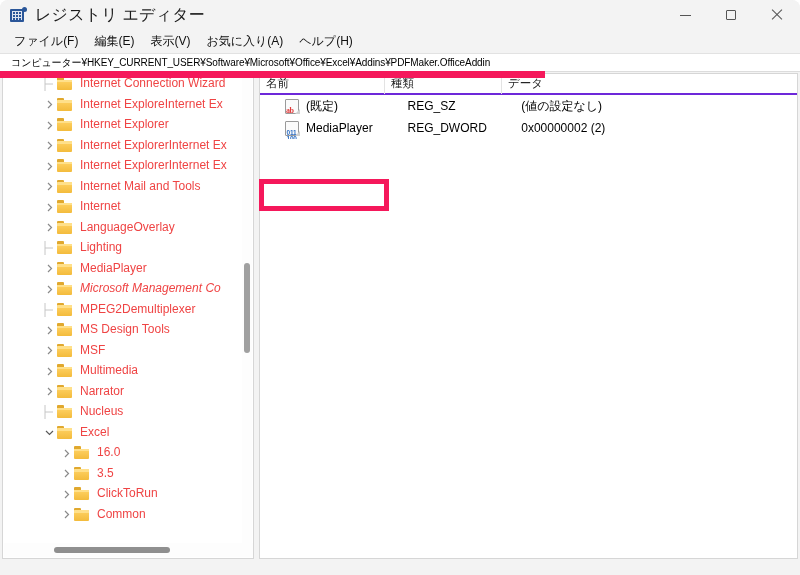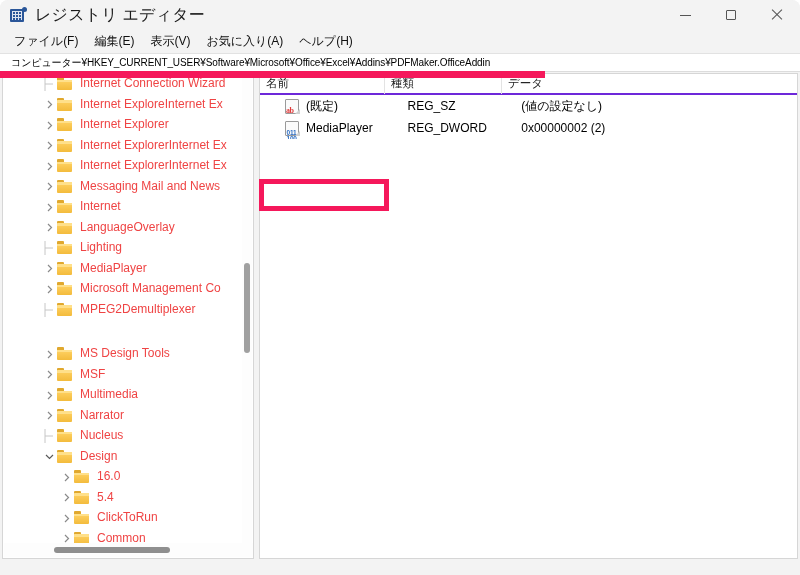--- a/index.html
+++ b/index.html
@@ -398,21 +398,21 @@
             <span class="twisty">
               <svg width="9" height="9" viewBox="0 0 9 9">
                 <path d="M3 1 L6.5 4.5 L3 8" fill="none" stroke="#8a8a8a" stroke-width="1.2"></path>
               </svg>
             </span>
             <span class="tfolder">
               <span class="tab"></span>
               <span class="front"></span>
               <span class="lip"></span>
             </span>
-            <span class="tlabel">Messaging Mail and News</span>
+            <span class="tlabel">Internet Mail and Tools</span>
           </div>
           <div class="tree-row" style="padding-left: 38px;">
             <span class="twisty">
               <svg width="9" height="9" viewBox="0 0 9 9">
                 <path d="M3 1 L6.5 4.5 L3 8" fill="none" stroke="#8a8a8a" stroke-width="1.2"></path>
               </svg>
             </span>
             <span class="tfolder">
               <span class="tab"></span>
               <span class="front"></span>
@@ -452,21 +452,21 @@
                 <path d="M3 1 L6.5 4.5 L3 8" fill="none" stroke="#8a8a8a" stroke-width="1.2"></path>
               </svg>
             </span>
             <span class="tfolder">
               <span class="tab"></span>
               <span class="front"></span>
               <span class="lip"></span>
             </span>
             <span class="tlabel">MediaPlayer</span>
           </div>
-          <div class="tree-row" style="padding-left: 38px;">
+          <div class="tree-row" style="padding-left: 38px; font-style: italic;">
             <span class="twisty">
               <svg width="9" height="9" viewBox="0 0 9 9">
                 <path d="M3 1 L6.5 4.5 L3 8" fill="none" stroke="#8a8a8a" stroke-width="1.2"></path>
               </svg>
             </span>
             <span class="tfolder">
               <span class="tab"></span>
               <span class="front"></span>
               <span class="lip"></span>
             </span>
@@ -478,21 +478,21 @@
                 <path d="M2 0 L2 14 M2 7 L10 7" fill="none" stroke="#c6c6c6" stroke-width="1"></path>
               </svg>
             </span>
             <span class="tfolder">
               <span class="tab"></span>
               <span class="front"></span>
               <span class="lip"></span>
             </span>
             <span class="tlabel">MPEG2Demultiplexer</span>
           </div>
-          <div class="tree-row" style="padding-left: 38px; margin-top: 24px;">
+          <div class="tree-row" style="padding-left: 38px;">
             <span class="twisty">
               <svg width="9" height="9" viewBox="0 0 9 9">
                 <path d="M3 1 L6.5 4.5 L3 8" fill="none" stroke="#8a8a8a" stroke-width="1.2"></path>
               </svg>
             </span>
             <span class="tfolder">
               <span class="tab"></span>
               <span class="front"></span>
               <span class="lip"></span>
             </span>
@@ -554,21 +554,21 @@
             <span class="twisty">
               <svg width="9" height="9" viewBox="0 0 9 9">
                 <path d="M1 3 L4.5 6.5 L8 3" fill="none" stroke="#5a5a5a" stroke-width="1.2"></path>
               </svg>
             </span>
             <span class="tfolder">
               <span class="tab"></span>
               <span class="front"></span>
               <span class="lip"></span>
             </span>
-            <span class="tlabel">Design</span>
+            <span class="tlabel">Excel</span>
           </div>
           <div class="tree-row" style="padding-left: 55px;">
             <span class="twisty">
               <svg width="9" height="9" viewBox="0 0 9 9">
                 <path d="M3 1 L6.5 4.5 L3 8" fill="none" stroke="#8a8a8a" stroke-width="1.2"></path>
               </svg>
             </span>
             <span class="tfolder">
               <span class="tab"></span>
               <span class="front"></span>
@@ -580,21 +580,21 @@
             <span class="twisty">
               <svg width="9" height="9" viewBox="0 0 9 9">
                 <path d="M3 1 L6.5 4.5 L3 8" fill="none" stroke="#8a8a8a" stroke-width="1.2"></path>
               </svg>
             </span>
             <span class="tfolder">
               <span class="tab"></span>
               <span class="front"></span>
               <span class="lip"></span>
             </span>
-            <span class="tlabel">5.4</span>
+            <span class="tlabel">3.5</span>
           </div>
           <div class="tree-row" style="padding-left: 55px;">
             <span class="twisty">
               <svg width="9" height="9" viewBox="0 0 9 9">
                 <path d="M3 1 L6.5 4.5 L3 8" fill="none" stroke="#8a8a8a" stroke-width="1.2"></path>
               </svg>
             </span>
             <span class="tfolder">
               <span class="tab"></span>
               <span class="front"></span>

